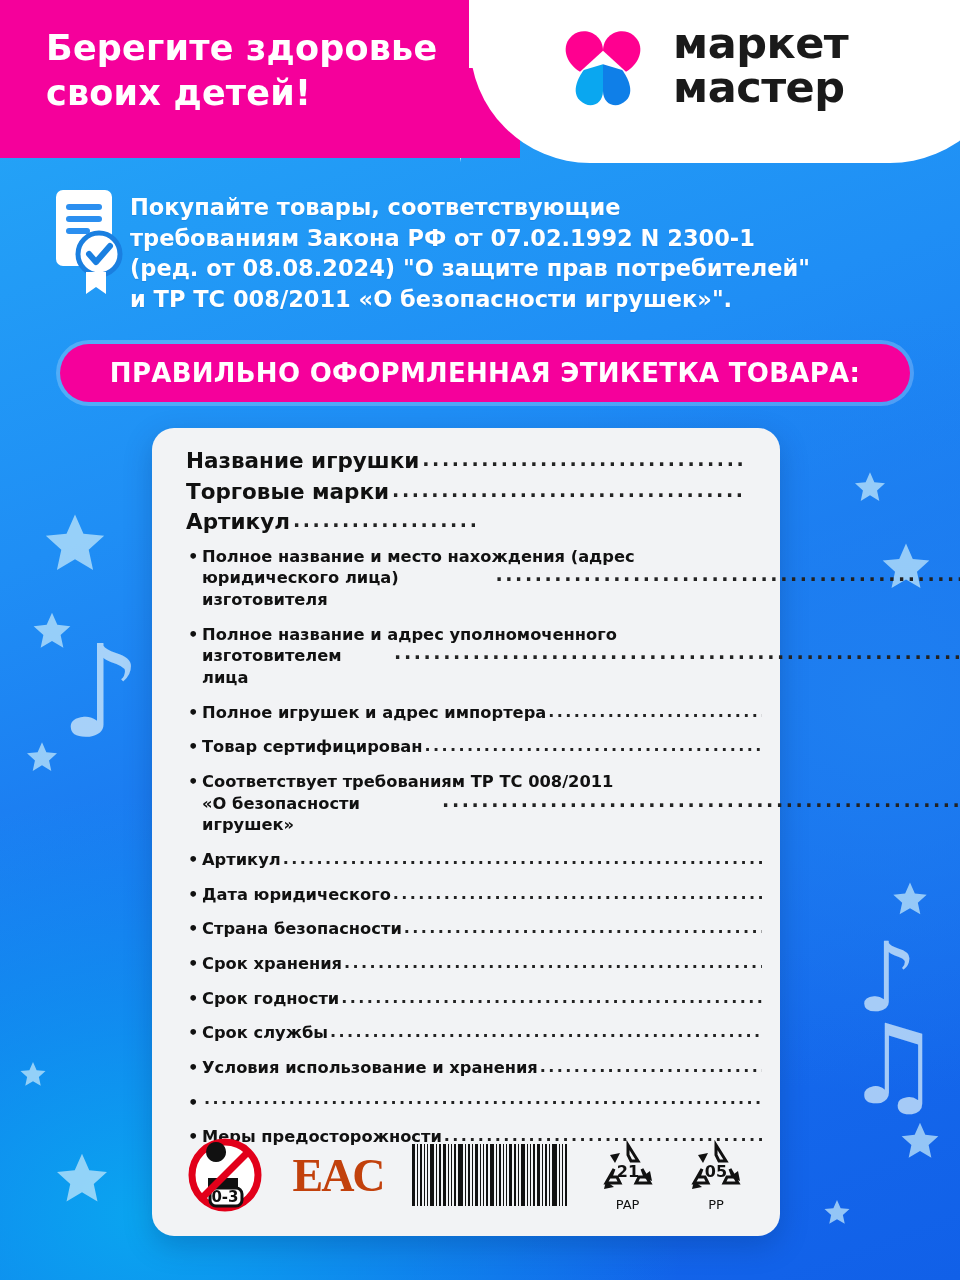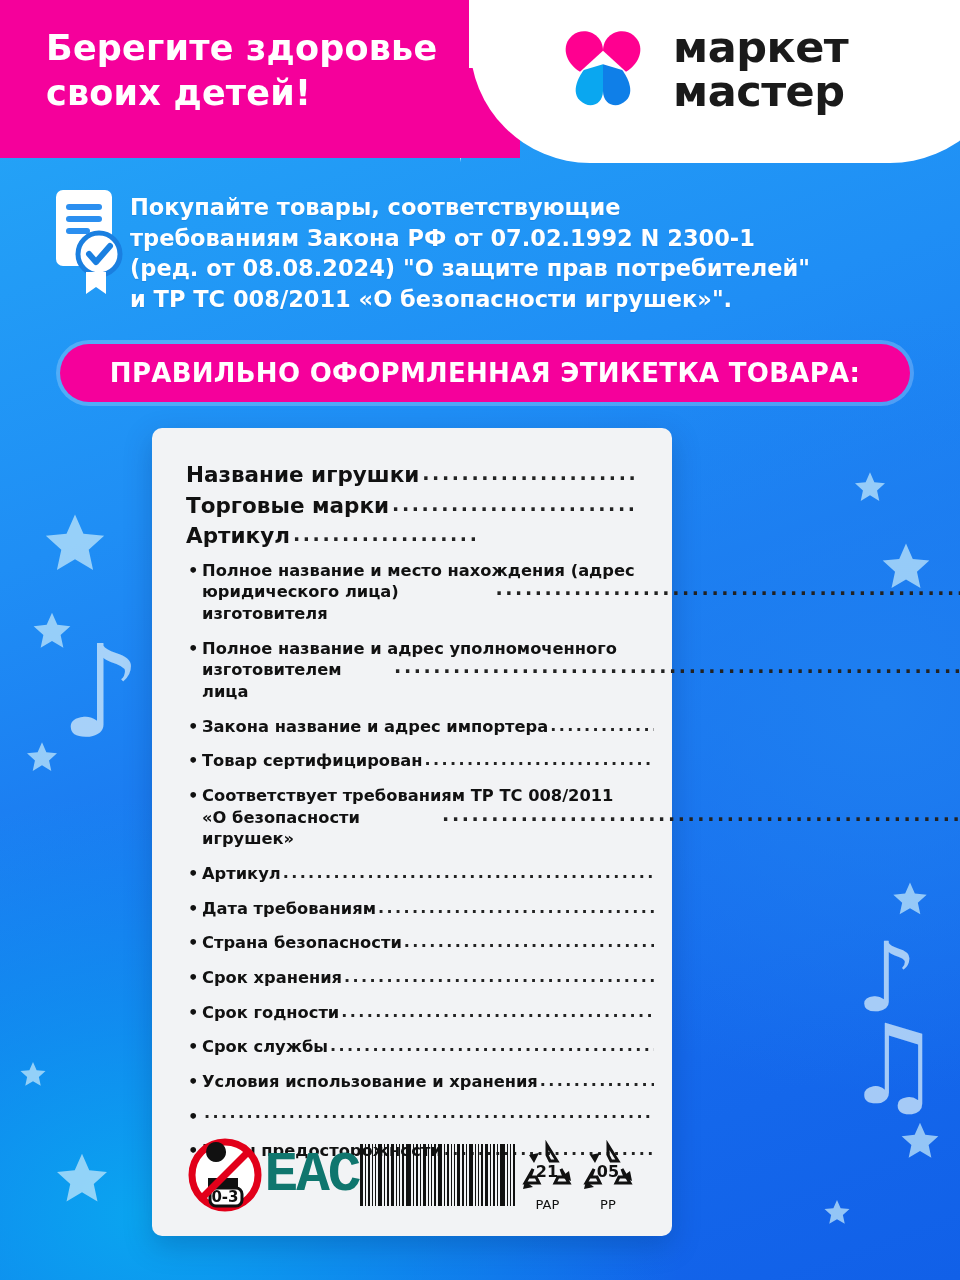--- a/index.html
+++ b/index.html
@@ -73,21 +73,21 @@
     position: absolute; top: 108px; right: -10px;
     width: 70px; height: 65px;
     background: #ffffff;
     z-index: 2;
     -webkit-mask-image: radial-gradient(circle 70px at 0px 65px, transparent 0 70px, #000 71px);
             mask-image: radial-gradient(circle 70px at 0px 65px, transparent 0 70px, #000 71px);
   }
   .logo-wrap {
     position: absolute; top: 22px; left: 555px;
     z-index: 6;
-    display: flex; align-items: flex-end; gap: 22px;
+    display: flex; align-items: flex-start; gap: 22px;
   }
   .logo-mark { width: 96px; height: 92px; }
   .logo-text {
     color: #1a1a1a;
     font-size: 43px; font-weight: bold;
     line-height: 1.02;
     letter-spacing: -0.5px;
     white-space: pre-line;
   }
 
@@ -118,26 +118,26 @@
     color: #ffffff;
     font-size: 26px; font-weight: bold;
     letter-spacing: .3px;
     box-shadow: 0 0 0 4px rgba(255,255,255,.22);
     z-index: 5;
   }
 
   
   .card {
     position: absolute; top: 428px; left: 152px;
-    width: 520px; height: 808px;
+    width: 628px; height: 808px;
     background: #f2f3f5;
-    border-radius: 10px;
+    border-radius: 22px;
     box-shadow: 0 10px 28px rgba(0, 40, 100, .25);
     z-index: 5;
-    padding: 32px 34px 0 34px;
+    padding: 18px 34px 0 34px;
   }
   .card-head { margin-bottom: 8px; }
   .head-line {
     display: flex; align-items: baseline;
     color: #111111;
     font-size: 21.5px; font-weight: bold;
     line-height: 1.42;
     white-space: nowrap;
   }
   .head-line .lbl { flex: 0 0 auto; }
@@ -172,22 +172,22 @@
   .two-line .l1 { display: block; }
   .two-line .l2 { display: flex; align-items: baseline; width: 100%; }
 
   
   .symbols {
     position: absolute; left: 34px; right: 34px; bottom: 22px;
     display: flex; align-items: center; justify-content: space-between;
   }
   .sym { display: flex; flex-direction: column; align-items: center; }
   .eac-text {
-    font-family: Liberation Mono, monospace;
-    font-size: 56px; font-weight: bold; color: #0f766e;
+    font-family: Liberation Serif, serif;
+    font-size: 46px; font-weight: bold; color: #c2410c;
     letter-spacing: -2px;
   }
   .barcode { display: flex; align-items: flex-end; height: 62px; }
   .barcode i { display: block; background: #111; height: 100%; margin-right: 2px; }
   .recycle-lbl { font-size: 13px; font-weight: normal; color: #111; margin-top: 2px; }
 </style>
 </head>
 <body>
 
 <div id="page">
@@ -297,21 +297,21 @@
             <span class="l1">Полное название и адрес уполномоченного</span>
             <span class="l2">
               <span class="txt">изготовителем лица&nbsp;</span>
               <span class="dots">........................................................................................................................</span>
             </span>
           </span>
         </li>
         <li>
           <span class="bullet">•</span>
           <span class="body inline-row">
-            <span class="txt">Закона название и адрес импортера</span>
+            <span class="txt">Полное игрушек и адрес импортера</span>
             <span class="dots">........................................................................................................................</span>
           </span>
         </li>
         <li>
           <span class="bullet">•</span>
           <span class="body inline-row">
             <span class="txt">Товар сертифицирован</span>
             <span class="dots">........................................................................................................................</span>
           </span>
         </li>
@@ -328,21 +328,21 @@
         <li>
           <span class="bullet">•</span>
           <span class="body inline-row">
             <span class="txt">Артикул</span>
             <span class="dots">........................................................................................................................</span>
           </span>
         </li>
         <li>
           <span class="bullet">•</span>
           <span class="body inline-row">
-            <span class="txt">Дата требованиям</span>
+            <span class="txt">Дата юридического</span>
             <span class="dots">........................................................................................................................</span>
           </span>
         </li>
         <li>
           <span class="bullet">•</span>
           <span class="body inline-row">
             <span class="txt">Страна безопасности</span>
             <span class="dots">........................................................................................................................</span>
           </span>
         </li>

